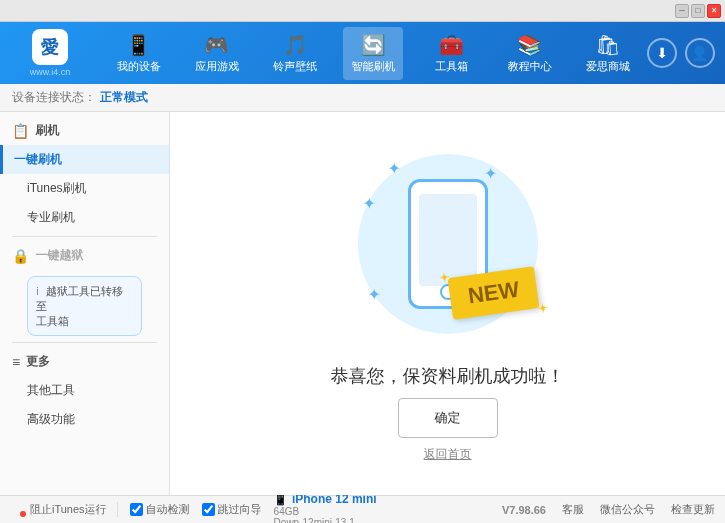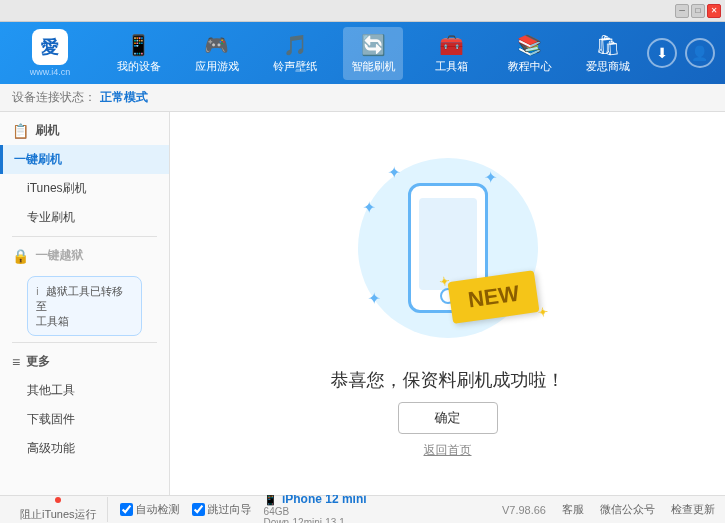--- a/index.html
+++ b/index.html
@@ -234,21 +234,21 @@
 
     .success-text {
       font-size: 18px;
       color: #333;
       margin-bottom: 10px;
       font-weight: normal;
     }
 
     .confirm-btn {
       width: 100px;
-      height: 32px;
+      height: 40px;
       background: white;
       border: 1px solid #bbb;
       border-radius: 4px;
       cursor: pointer;
       font-size: 13px;
       color: #333;
       margin-bottom: 8px;
     }
 
     .go-back-link {
@@ -271,27 +271,26 @@
     }
     .bottom-left { display: flex; align-items: center; gap: 12px; flex: 1; }
     .checkbox-item { display: flex; align-items: center; gap: 3px; cursor: pointer; }
     .checkbox-item input { cursor: pointer; }
     .device-info { display: flex; flex-direction: column; }
     .device-name { color: #1976d2; font-weight: bold; font-size: 12px; }
     .device-detail { color: #888; font-size: 10px; }
 
     .bottom-right { display: flex; align-items: center; gap: 16px; }
     .bottom-link { color: #666; cursor: pointer; font-size: 11px; }
-    .version-text { color: #888; }
+    .version-text { color: #888; font-weight: bold; }
 
     .itunes-status {
-      display: flex; align-items: center; gap: 4px;
+      display: flex; align-items: flex-end; gap: 4px;
       padding: 0 10px;
       border-right: 1px solid #ddd;
-      flex-direction: column;
     }
     .itunes-dot { width: 6px; height: 6px; border-radius: 50%; background: #f44336; }
   </style>
 </head>
 <body>
 
 <div class="title-bar">
   <div class="title-bar-buttons">
     <div class="title-btn">─</div>
     <div class="title-btn">□</div>
@@ -379,23 +378,20 @@
     </div>
 
     <div class="sidebar-divider"></div>
 
     <div class="sidebar-section-title">
       <span class="sidebar-section-icon">≡</span>
       <span>更多</span>
     </div>
     <div class="sidebar-item">
       <span>其他工具</span>
-    </div>
-    <div class="sidebar-item">
-      <span>下载固件</span>
     </div>
     <div class="sidebar-item">
       <span>高级功能</span>
     </div>
   </div>
 
   <div class="content">
 
     <div class="success-illustration">
 

